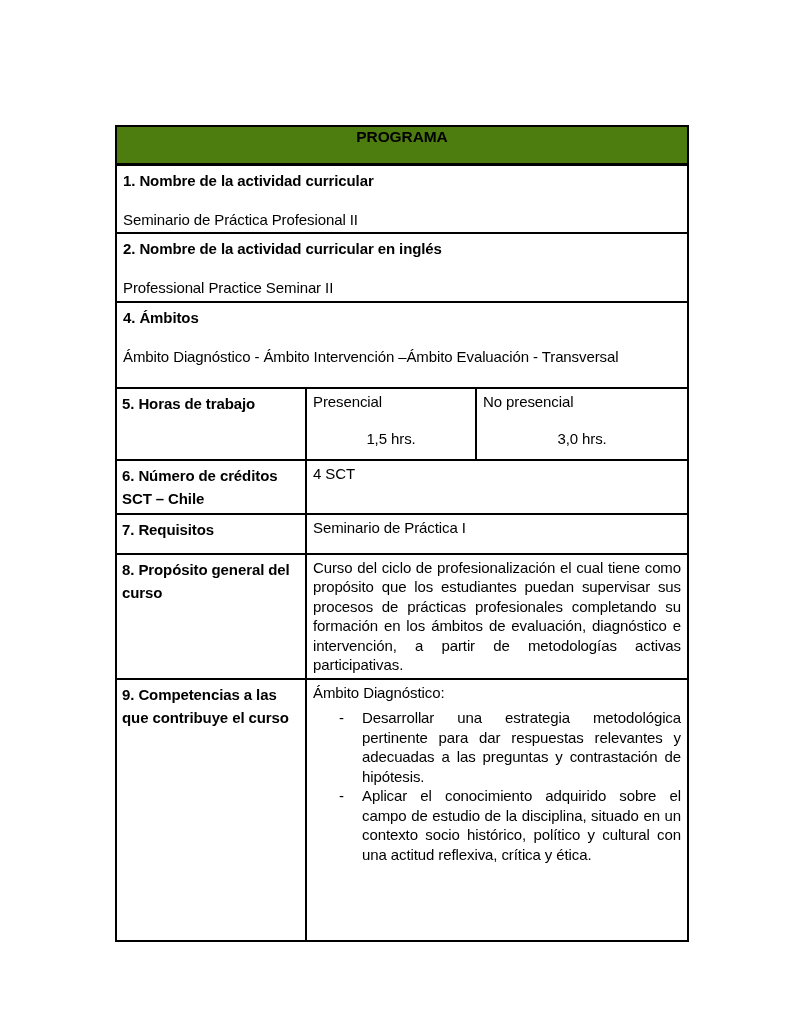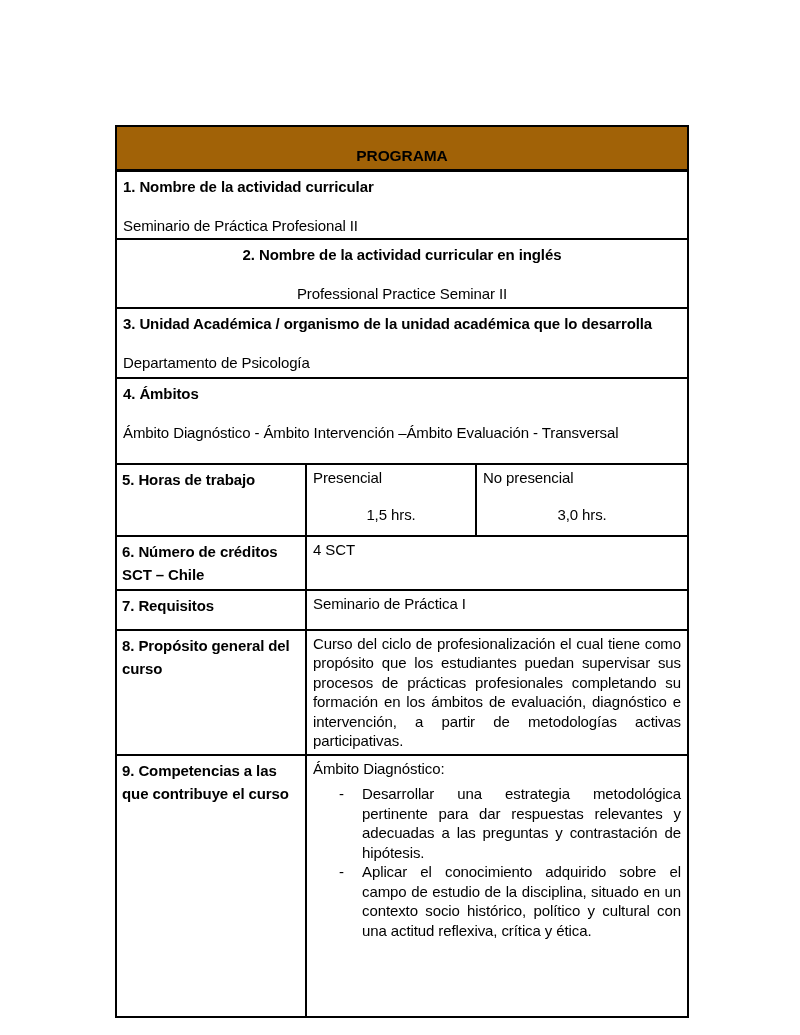--- a/index.html
+++ b/index.html
@@ -30,34 +30,34 @@
     letter-spacing: -0.1px;
   }
   td {
     border: 2px solid #000000;
     vertical-align: top;
     padding: 3px 6px 3px 6px;
     overflow: hidden;
   }
   tr.rh  { height: 38px; }
   tr.r1  { height: 67px; margin-top: 16px; }
-  tr.r2  { height: 56px; text-align: center; }
+  tr.r2  { height: 56px; }
   tr.r3  { height: 70px; }
   tr.r4  { height: 86px; }
   tr.r5  { height: 72px; margin-top: 16px; }
   tr.r6  { height: 46px; }
   tr.r7  { height: 40px; margin-left: 29px; }
   tr.r8  { height: 118px; }
   tr.r9  { height: 262px; }
   .header-cell {
-    background: #a16207;
+    background: #4d7c0f;
     text-align: center;
     font-weight: bold;
     border-bottom: 3px solid #000000;
-    padding-top: 19px;
+    padding-top: 0;
     font-size: 15.5px;
   }
   .label {
     font-weight: bold;
     line-height: 23px;
   }
   .label-cell { padding-left: 5px; padding-right: 5px; }
   .value { margin-top: 18px; }
   .centered { text-align: center; }
   .justified { text-align: justify; text-justify: inter-word; }
@@ -89,26 +89,20 @@
       </td>
     </tr>
 
     <tr class="r2">
       <td colspan="3">
         <div class="label">2. Nombre de la actividad curricular en inglés</div>
         <div class="value">Professional Practice Seminar II</div>
       </td>
     </tr>
 
-    <tr class="r3">
-      <td colspan="3">
-        <div class="label">3. Unidad Académica / organismo de la unidad académica que lo desarrolla</div>
-        <div class="value">Departamento de Psicología</div>
-      </td>
-    </tr>
 
     <tr class="r4">
       <td colspan="3">
         <div class="label">4. Ámbitos</div>
         <div class="value">Ámbito Diagnóstico - Ámbito Intervención –Ámbito Evaluación - Transversal</div>
       </td>
     </tr>
 
     <tr class="r5">
       <td class="label-cell">

